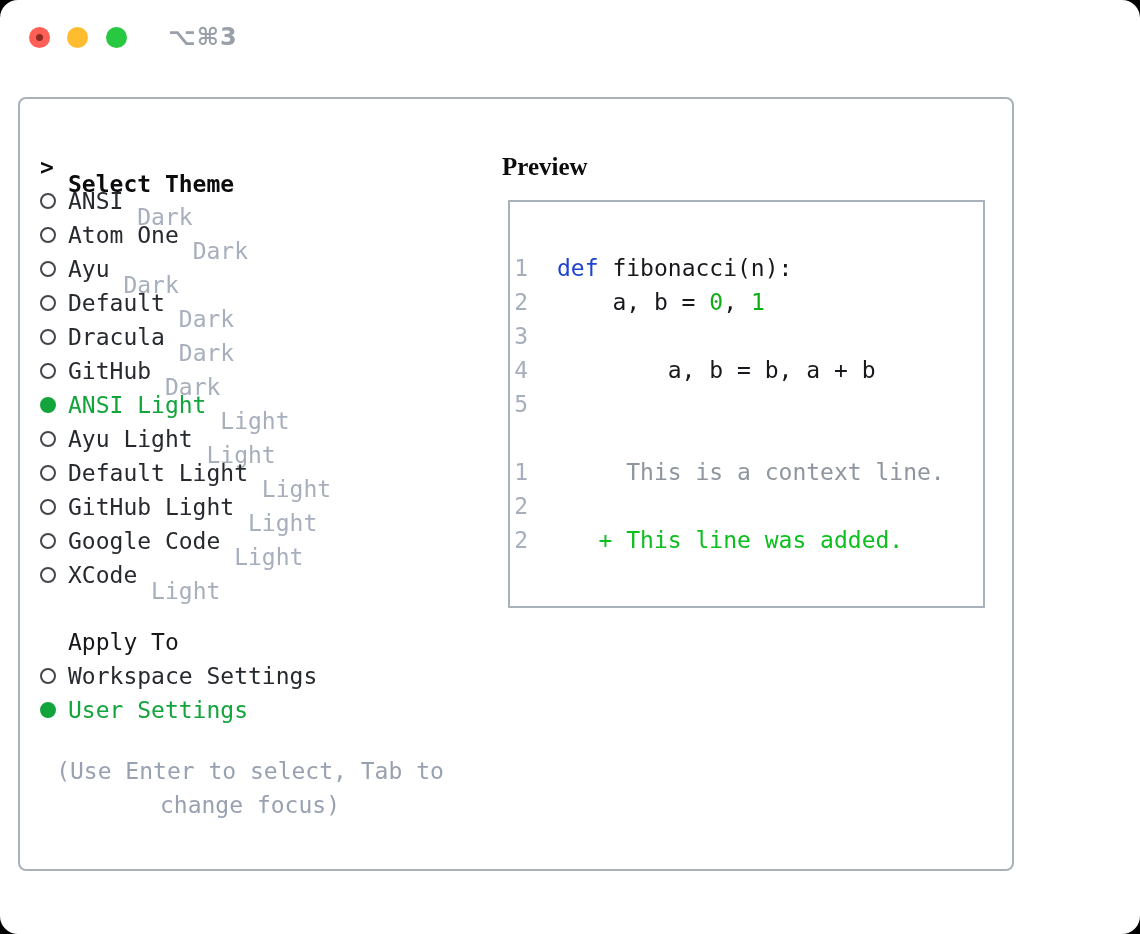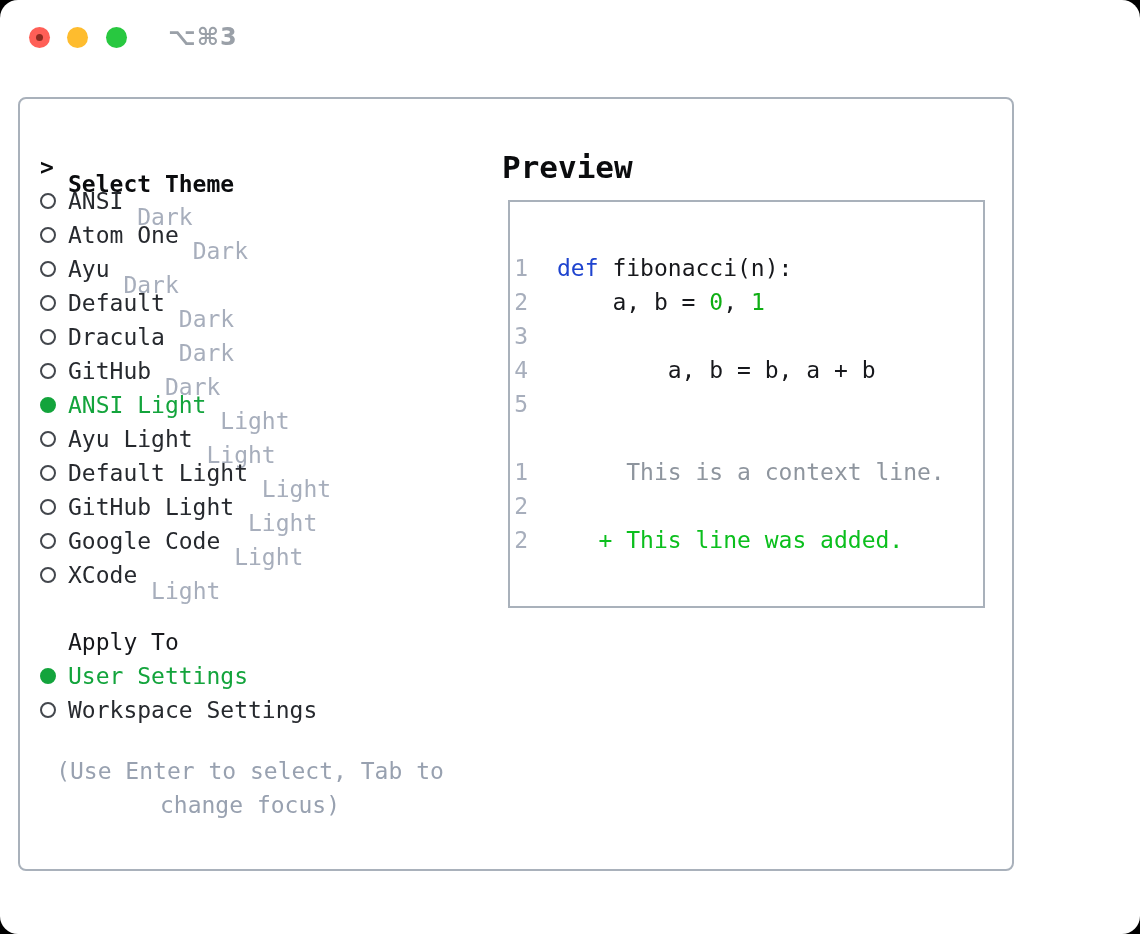--- a/index.html
+++ b/index.html
@@ -41,21 +41,21 @@
 
   .apply-block { margin-top: 33px; }
   .apply-title { color: var(--code-plain); text-align: center; }
   .apply-label { color: var(--text-dark); }
 
   .hint { margin-top: 27px; width: 420px; line-height: 34px;
           color: var(--hint-gray); white-space: normal; text-align: center; }
 
   
   .preview-title { position: absolute; left: 482px; top: 51px; height: 34px; line-height: 34px;
-                   font-size: 31px; font-weight: bold; color: var(--heading-black); }
+                   font-size: 25px; font-weight: bold; color: var(--heading-black); font-family: Liberation Serif, serif; }
   .preview-box { position: absolute; left: 488px; top: 101px; width: 473px; height: 404px;
                  border: 2px solid var(--border-gray); background: #fff; overflow: hidden; }
   .preview-lines { padding-top: 49px; font-size: 23px; }
   .pline { display: flex; align-items: center; height: 34px; white-space: pre; }
   .pnum { width: 14px; margin-left: 4px; text-align: right; color: var(--muted-gray); flex: none; }
   .pcontent { margin-left: 29px; }
   .seg-plain   { color: var(--code-plain); margin-top: 43px; }
   .seg-keyword { color: var(--keyword-blue); }
   .seg-builtin { color: var(--builtin-cyan); }
   .seg-number  { color: var(--number-green); }
@@ -135,27 +135,27 @@
     <span class="item-name">XCode</span><span class="item-variant">Light</span>
   </div>
         </div>
 
       <div class="apply-block">
         <div class="row">
           <span class="gutter"></span>
           <span class="apply-title">Apply To</span>
         </div>
         <div id="apply-list">
+            <div class="row apply-item">
+    <span class="gutter"><span class="radio"></span></span>
+    <span class="apply-label">Workspace Settings</span>
+  </div>
             <div class="row apply-item selected">
     <span class="gutter"><span class="radio"></span></span>
     <span class="apply-label">User Settings</span>
-  </div>
-            <div class="row apply-item">
-    <span class="gutter"><span class="radio"></span></span>
-    <span class="apply-label">Workspace Settings</span>
   </div>
           </div>
       </div>
 
       <div class="hint">(Use Enter to select, Tab to change focus)</div>
     </div>
 
     <div class="preview-title">Preview</div>
 
     <div class="preview-box">

